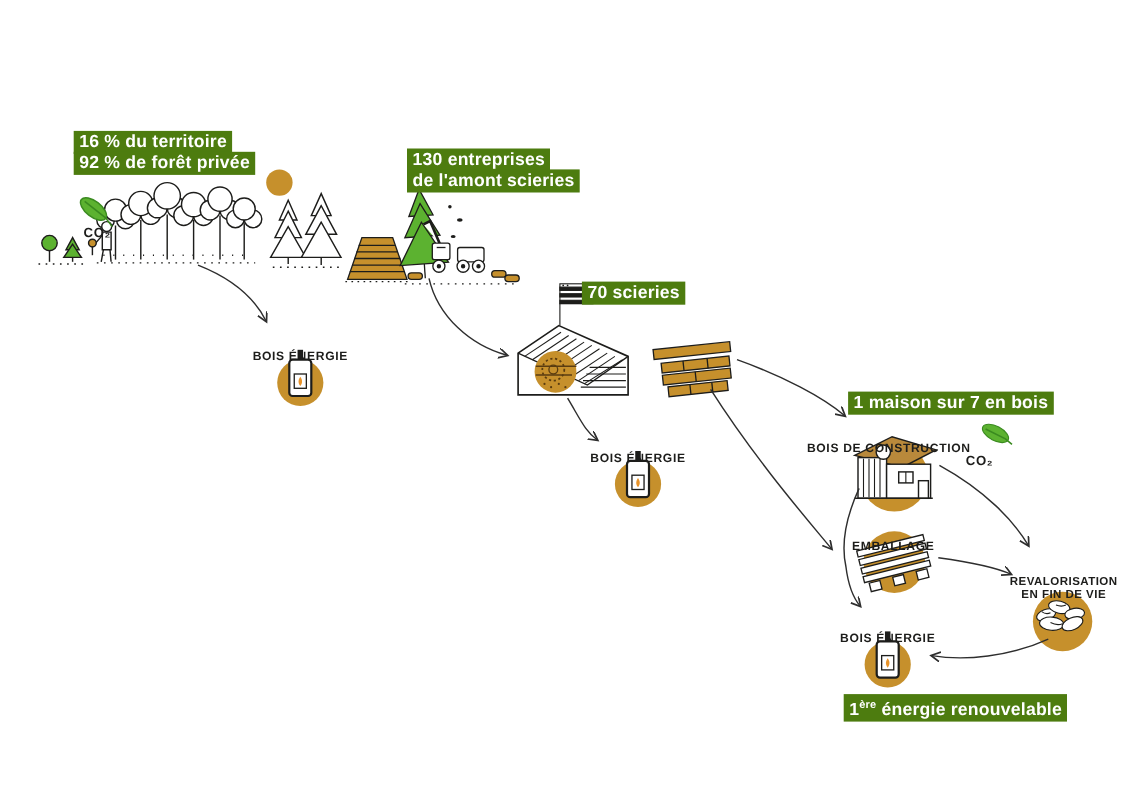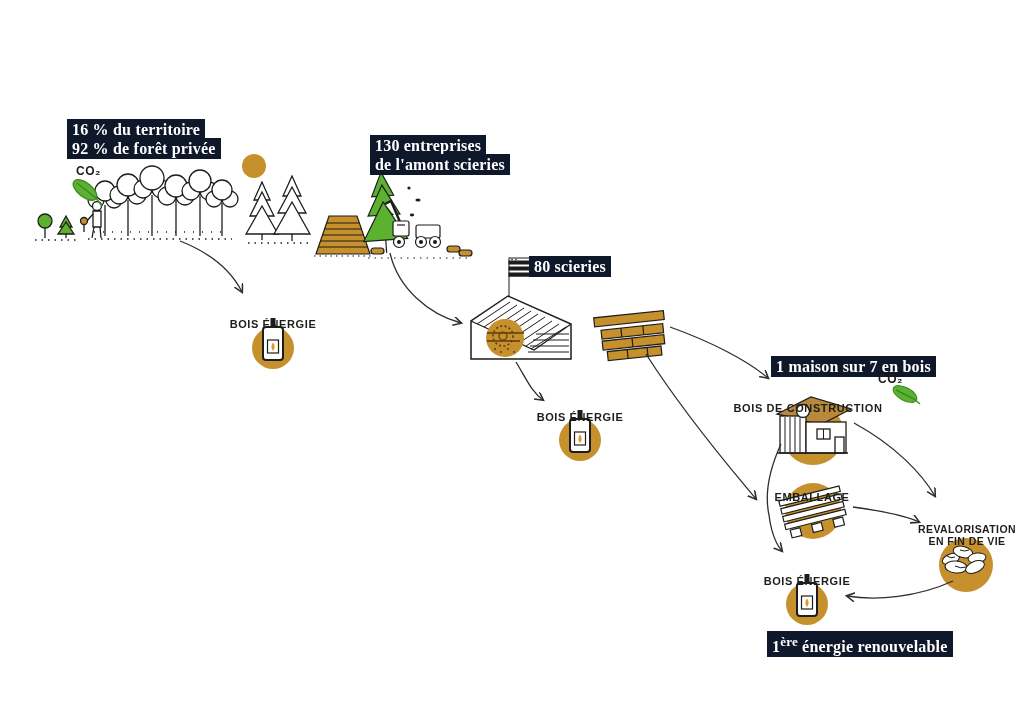--- a/index.html
+++ b/index.html
@@ -1,27 +1,27 @@
 <!DOCTYPE html>
 <html><head>
 <meta charset="utf-8">
 <style>
   html,body{margin:0;padding:0;background:#ffffff;}
   #stage{position:relative;width:1024px;height:724px;background:#fff;overflow:hidden;
          font-family:"Liberation Sans",sans-serif;}
   #scene{position:absolute;left:0;top:0;z-index:1;}
   .title{position:absolute;left:0;top:72px;width:1024px;text-align:center;z-index:2;
          font-size:31px;font-weight:700;letter-spacing:.5px;color:#161616;}
-  .badge{position:absolute;z-index:3;background:#0f172a;color:#fff;font-size:16px;
-         font-weight:600;line-height:19px;padding:1px 5px;white-space:nowrap;letter-spacing:.2px;font-family:Liberation Serif, serif;}
-  .badge sup{font-size:13px;font-weight:700;}
+  .badge{position:absolute;z-index:3;background:#4d7c0f;color:#fff;font-size:16px;
+         font-weight:600;line-height:19px;padding:1px 5px;white-space:nowrap;letter-spacing:.2px;}
+  .badge sup{font-size:10px;font-weight:700;}
   .hand{position:absolute;z-index:3;color:#1d1d1b;font-size:11px;font-weight:700;
         letter-spacing:.6px;white-space:nowrap;transform:translateX(-50%);margin-top:16px;}
   .hand.small{font-size:10.5px;line-height:12px;text-align:center;letter-spacing:.4px;}
-  .co2{position:absolute;z-index:3;color:#1d1d1b;font-size:12px;font-weight:700;letter-spacing:.5px;}
+  .co2{position:absolute;z-index:3;color:#1d1d1b;font-size:12px;font-weight:700;letter-spacing:.5px;margin-top:40px;}
 </style>
 </head>
 <body>
 
 <div id="stage">
 
   <svg id="scene" width="1024" height="724" viewBox="0 0 1024 724">
     <defs>
       <marker id="ah" markerWidth="9" markerHeight="9" refX="6" refY="3.5" orient="auto">
         <path d="M0,0 L6.5,3.5 L0,7" fill="none" stroke="#2e2e2e" stroke-width="1.2"></path>
@@ -272,21 +272,21 @@
       <path d="M853 507 C 882 511 906 516 919 522" marker-end="url(#ah)"></path>
       <path d="M953 581 C 918 597 877 601 847 596" marker-end="url(#ah)"></path>
     </g>
   </svg>
 
 
   <div class="badge" style="left:67px;top:119px">16 % du territoire</div>
   <div class="badge" style="left:67px;top:138px">92 % de forêt privée</div>
   <div class="badge" style="left:370px;top:135px">130 entreprises</div>
   <div class="badge" style="left:370px;top:154px">de l'amont scieries</div>
-  <div class="badge" style="left:529px;top:256px">80 scieries</div>
+  <div class="badge" style="left:529px;top:256px">70 scieries</div>
   <div class="badge" style="left:771px;top:356px">1 maison sur 7 en bois</div>
   <div class="badge" style="left:767px;top:631px"><span>1</span><sup>ère</sup><span> énergie renouvelable</span></div>
 
   <div class="co2" style="left:76px;top:164px">CO₂</div>
   <div class="co2" style="left:878px;top:372px">CO₂</div>
 
   <div class="hand" style="left:273px;top:302px">BOIS ÉNERGIE</div>
   <div class="hand" style="left:580px;top:395px">BOIS ÉNERGIE</div>
   <div class="hand" style="left:807px;top:559px">BOIS ÉNERGIE</div>
   <div class="hand" style="left:808px;top:386px">BOIS DE CONSTRUCTION</div>

